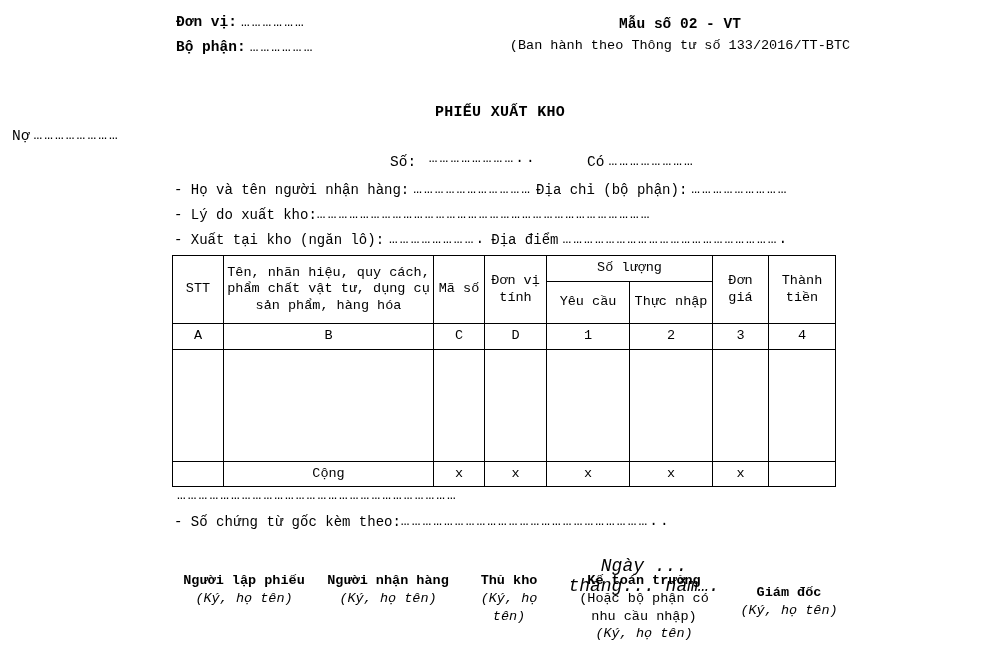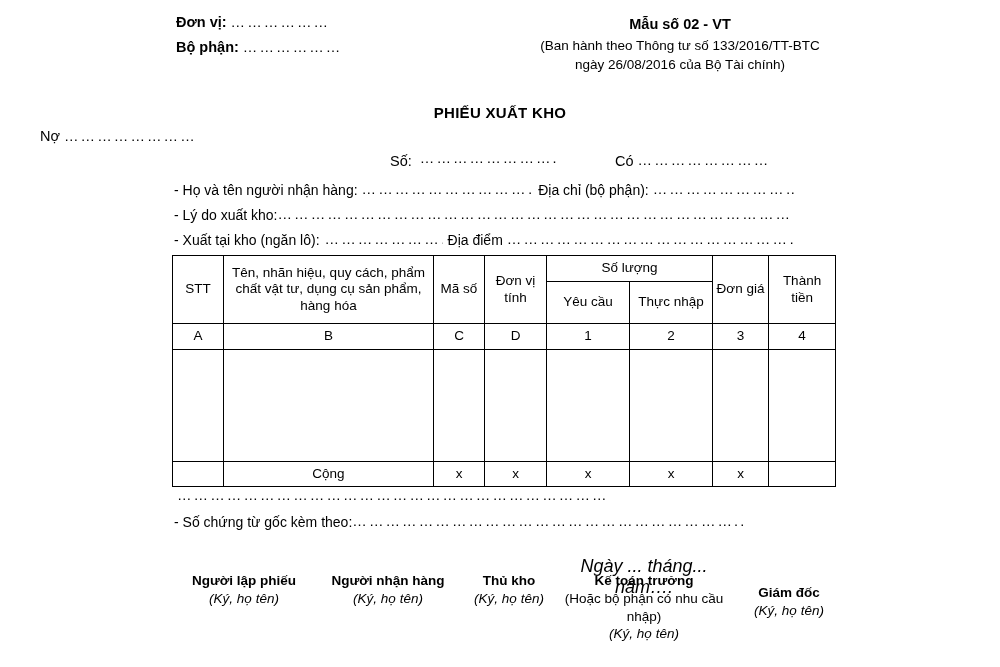--- a/index.html
+++ b/index.html
@@ -13,20 +13,21 @@
     height: 667px;
     font-family: "Liberation Sans", sans-serif;
     color: #000000;
     position: relative;
     overflow: hidden;
   }
   .page {
     position: relative;
     width: 888px;
     height: 667px;
+    font-family: Liberation Mono, monospace;
   }
 
   
   .top-header {
     position: absolute;
     top: 14px;
     left: 0;
     width: 1000px;
     height: 70px;
   }
@@ -96,24 +97,24 @@
     height: 23px;
   }
   .dn-left {
     width: 185px;
     margin-left: 390px;
     font-style: italic;
     white-space: nowrap;
   }
   .dn-left.plain { font-style: normal; }
   .dn-right {
-    margin-left: 40px;
+    margin-left: 12px;
     white-space: nowrap;
     display: flex;
-    align-items: center;
+    align-items: flex-start;
   }
   .dn-right .dots { width: 150px; margin-left: 4px; }
   .dn-left .dots { margin-left: 4px; display: inline-block; width: 140px; }
 
   
   .info-lines {
     position: absolute;
     top: 182px;
     left: 174px;
     width: 620px;
@@ -215,21 +216,20 @@
       </div>
       <div class="org-line">
         <span class="org-label">Bộ phận:</span>
         <span class="dots">………………</span>
       </div>
     </div>
 
     <div class="form-code-block">
       <div class="form-code-title">Mẫu số 02 - VT</div>
       <div>(Ban hành theo Thông tư số 133/2016/TT-BTC</div>
-      <div>ngày 26/08/2016 của Bộ Tài chính)</div>
     </div>
   </div>
 
   <div class="doc-title">PHIẾU XUẤT KHO</div>
 
   <div class="datenum">
     <div class="dn-row">
       <div class="dn-right">
         <span>Nợ</span>
         <span class="dots">……………………</span>

